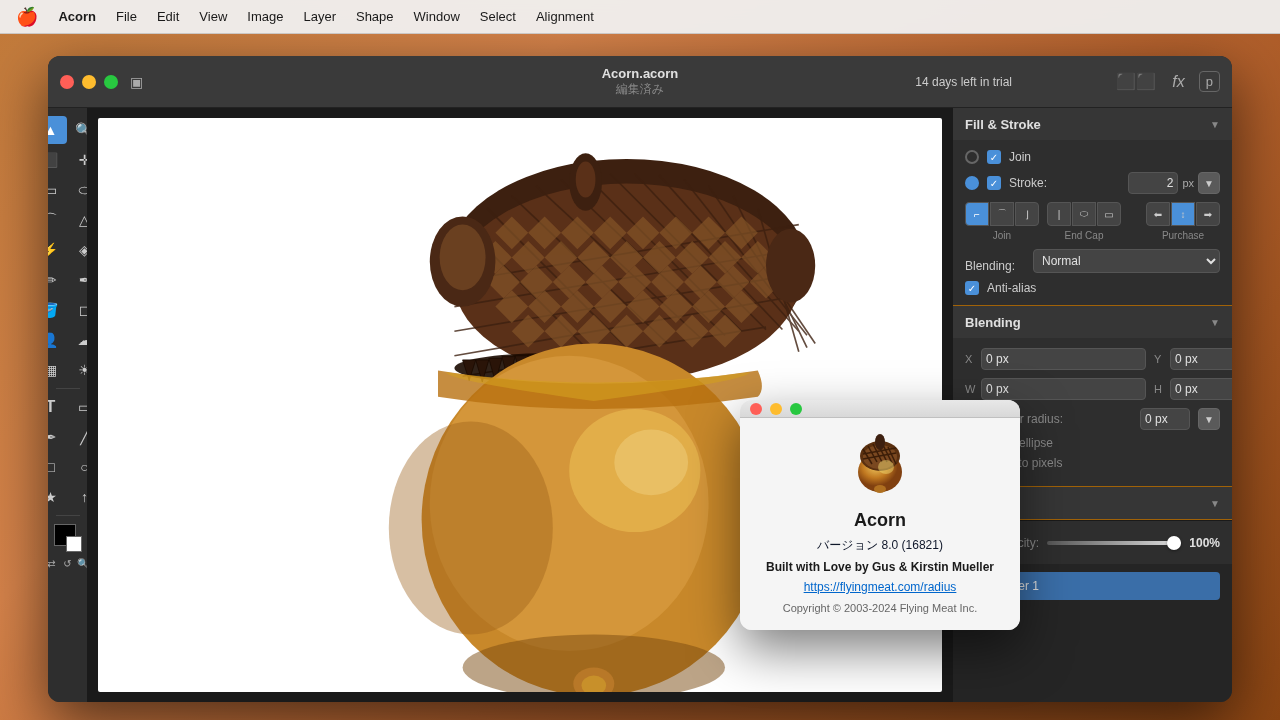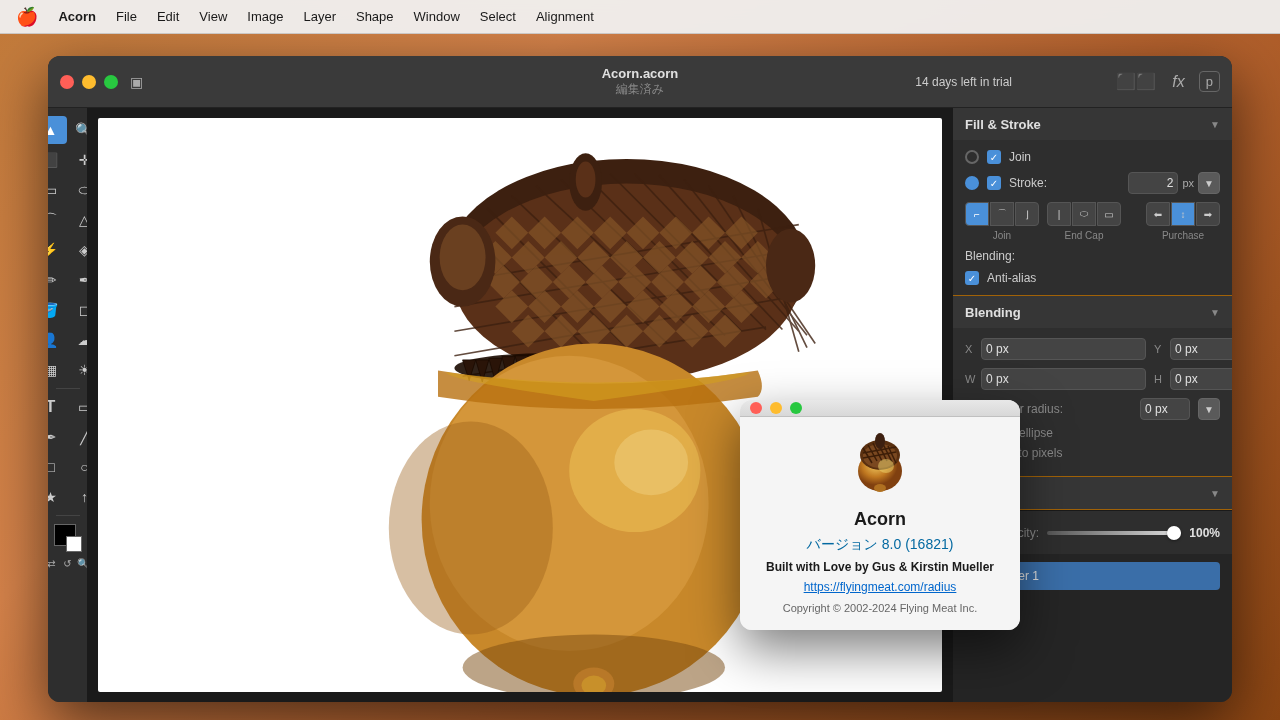--- a/index.html
+++ b/index.html
@@ -611,22 +611,22 @@
       padding: 16px;
       gap: 6px;
       background: #f5f5f5;
     }
     .dialog-app-name {
       font-size: 18px;
       font-weight: 700;
       color: #1a1a1a;
     }
     .dialog-version {
-      font-size: 14px;
-      color: #0369a1;
+      font-size: 12px;
+      color: #0f172a;
     }
     .dialog-credit {
       font-size: 12px;
       font-weight: 600;
       color: #1a1a1a;
       text-align: center;
     }
     .dialog-link {
       font-size: 12px;
       color: #0066cc;
@@ -950,20 +950,26 @@
                 <div class="align-btn">⬅</div>
                 <div class="align-btn active">↕</div>
                 <div class="align-btn">➡</div>
               </div>
               <div class="align-label">Purchase</div>
             </div>
           </div>
 
           <div class="blending-row">
             <span class="blend-label">Blending:</span>
+            <select class="blend-select">
+              <option>Normal</option>
+              <option>Multiply</option>
+              <option>Screen</option>
+              <option>Overlay</option>
+            </select>
           </div>
 
           <div class="antialias-row">
             <div class="checkbox">✓</div>
             <span class="antialias-label">Anti-alias</span>
           </div>
         </div>
       </div>
 
       <div class="panel-section">
@@ -1074,15 +1080,15 @@
         <ellipse cx="30" cy="8" rx="5" ry="8" fill="#3d2010"></ellipse>
         <ellipse cx="30" cy="55" rx="6" ry="4" fill="#b07020"></ellipse>
 
         <ellipse cx="36" cy="33" rx="8" ry="7" fill="#f0d870" opacity="0.5"></ellipse>
       </svg>
     </div>
     <div class="dialog-app-name">Acorn</div>
     <div class="dialog-version">バージョン 8.0 (16821)</div>
     <div class="dialog-credit">Built with Love by Gus &amp; Kirstin Mueller</div>
     <div class="dialog-link">https://flyingmeat.com/radius</div>
-    <div class="dialog-copyright">Copyright © 2002-2024 Flying Meat Inc.</div>
+    <div class="dialog-copyright">Copyright © 2003-2024 Flying Meat Inc.</div>
   </div>
 </div>
 
 </body></html>

